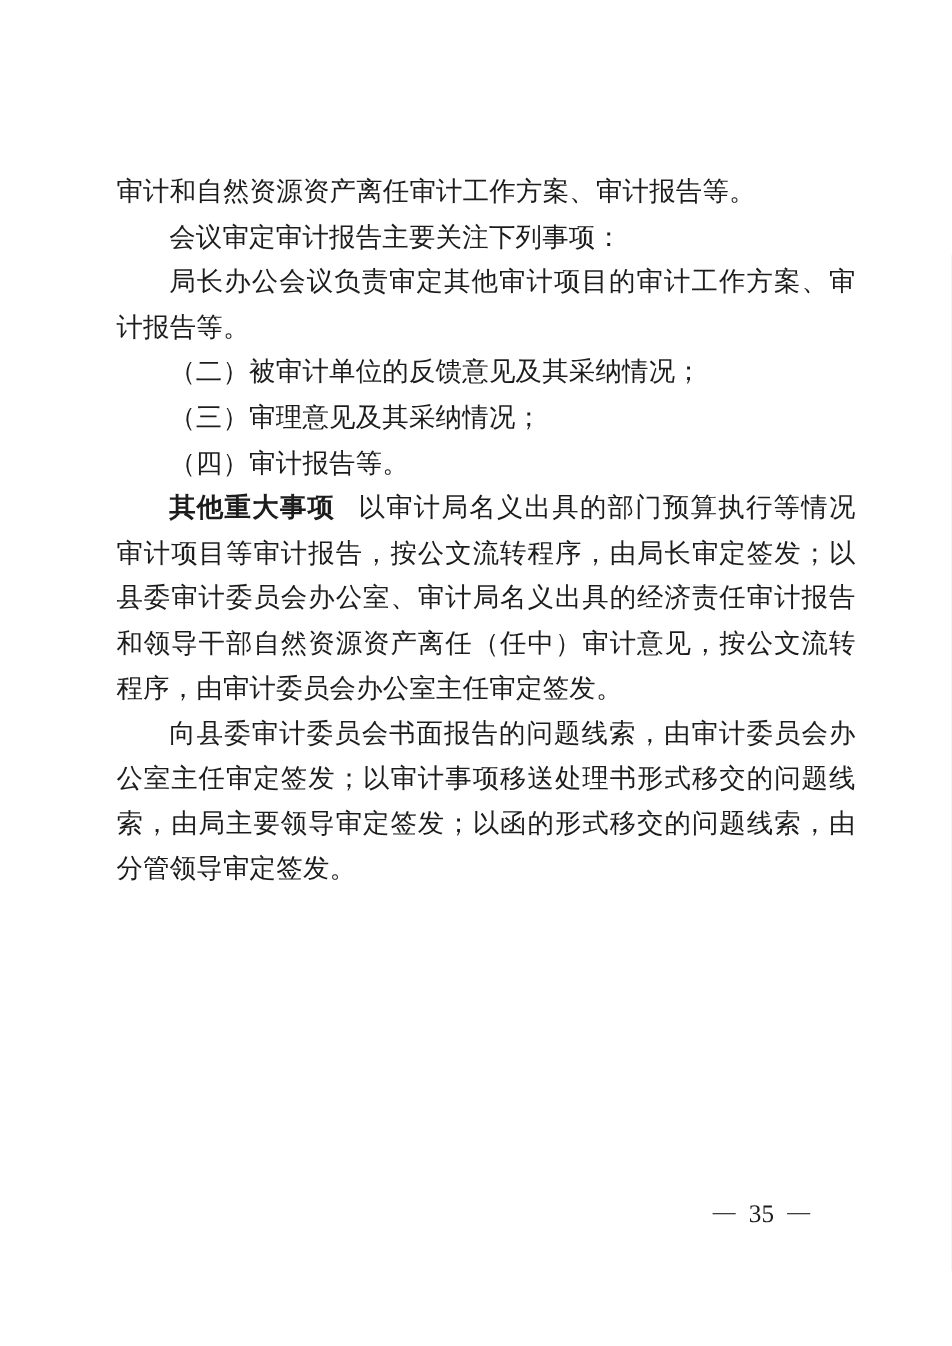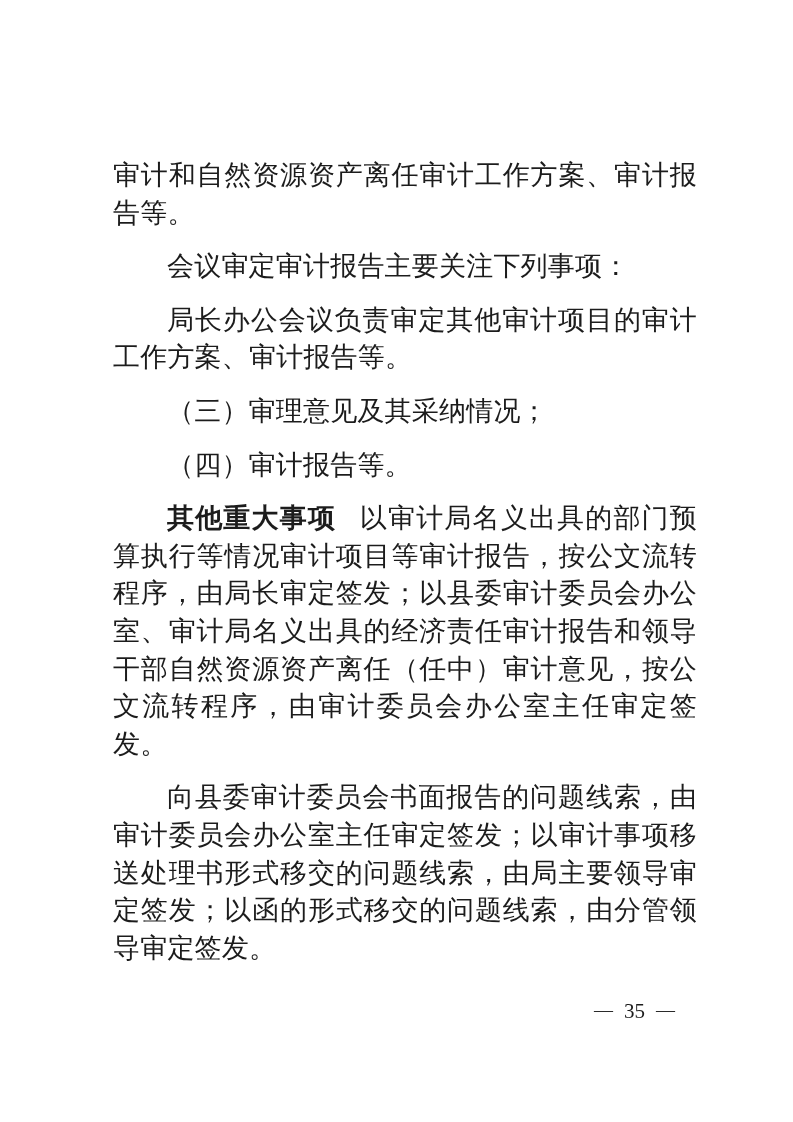--- a/index.html
+++ b/index.html
@@ -17,22 +17,22 @@
     font-family: "Liberation Serif", "DejaVu Serif", serif;
     overflow: hidden;
   }
   .text-block {
     position: absolute;
     top: 141px;
     left: 97px;
     width: 616px;
   }
   .text-block p {
-    margin: 16px;
-    font-size: 27px;
+    margin: 0;
+    font-size: 22px;
     line-height: 37.6px;
     text-align: justify;
     letter-spacing: 0.2px;
   }
   .text-block p.indent {
     text-indent: 2em;
   }
   .bold-lead {
     font-weight: bold;
     margin-right: 0.88em;
@@ -56,20 +56,21 @@
 </style>
 </head>
 <body>
 
 <div class="page">
 
   <div class="text-block">
     <p>审计和自然资源资产离任审计工作方案、审计报告等。</p>
     <p class="indent">会议审定审计报告主要关注下列事项：</p>
     <p class="indent">局长办公会议负责审定其他审计项目的审计工作方案、审计报告等。</p>
+    <p class="indent">（二）被审计单位的反馈意见及其采纳情况；</p>
     <p class="indent">（三）审理意见及其采纳情况；</p>
     <p class="indent">（四）审计报告等。</p>
     <p class="indent"><span class="bold-lead">其他重大事项</span><span>以审计局名义出具的部门预算执行等情况审计项目等审计报告，按公文流转程序，由局长审定签发；以县委审计委员会办公室、审计局名义出具的经济责任审计报告和领导干部自然资源资产离任（任中）审计意见，按公文流转程序，由审计委员会办公室主任审定签发。</span></p>
     <p class="indent">向县委审计委员会书面报告的问题线索，由审计委员会办公室主任审定签发；以审计事项移送处理书形式移交的问题线索，由局主要领导审定签发；以函的形式移交的问题线索，由分管领导审定签发。</p>
   </div>
 
   <div class="footer"><span class="dash">—</span><span class="num">35</span><span class="dash">—</span></div>
 
 </div>
 

